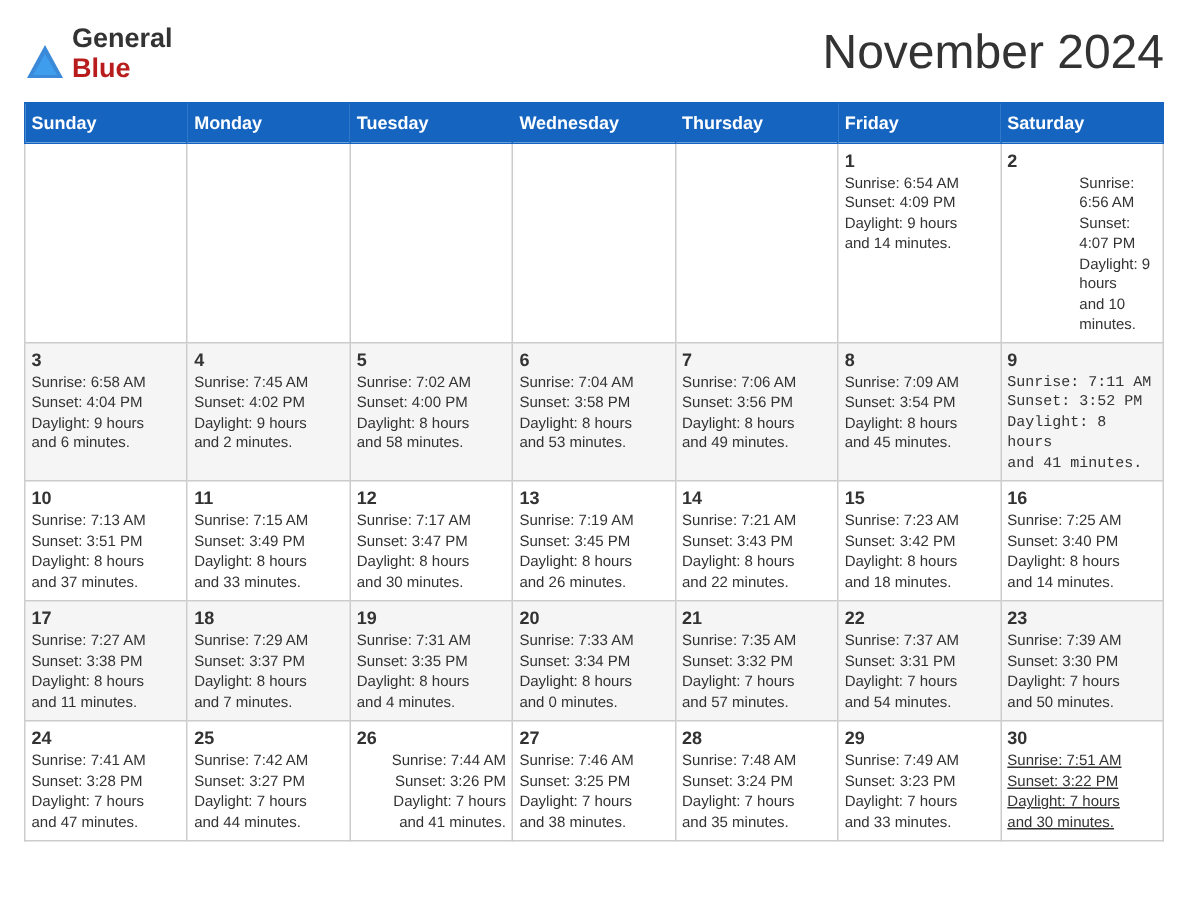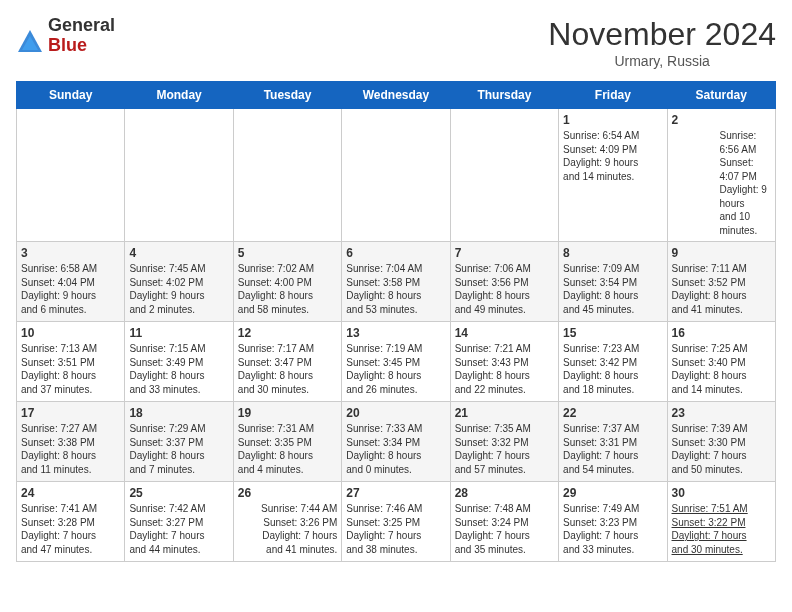--- a/index.html
+++ b/index.html
@@ -34,21 +34,21 @@
       font-size: 18px;
       font-weight: bold;
       color: #b91c1c;
     }
     .logo-icon {
       width: 28px;
       height: 28px;
       margin-right: 4px;
     }
     .title-block {
-      text-align: center;
+      text-align: right;
     }
     .month-title {
       font-size: 32px;
       font-weight: normal;
       color: #333;
     }
     .location {
       font-size: 14px;
       color: #555;
     }
@@ -56,21 +56,21 @@
       width: 100%;
       border-collapse: collapse;
       table-layout: fixed;
     }
     thead tr th {
       background-color: #1565c0;
       color: #fff;
       padding: 6px 4px;
       font-size: 12px;
       font-weight: bold;
-      text-align: center;
+      text-align: left;
       border: 1px solid #1565c0;
     }
     tbody tr td {
       border: 1px solid #ccc;
       vertical-align: top;
       padding: 4px;
       height: 80px;
       background: #fff;
       font-size: 10px;
       color: #333;
@@ -102,21 +102,20 @@
       <polygon points="14,2 26,24 2,24" fill="#1976d2" opacity="0.85"></polygon>
       <polygon points="14,8 22,22 6,22" fill="#42a5f5" opacity="0.7"></polygon>
     </svg>
     <div class="logo-text">
       <span class="logo-general">General</span>
       <span class="logo-blue">Blue</span>
     </div>
   </div>
   <div class="title-block">
     <div class="month-title">November 2024</div>
-    <div class="location">Urmary, Russia</div>
   </div>
 </div>
 
 <table>
   <thead>
     <tr>
     <th>Sunday</th>
         <th>Monday</th>
         <th>Tuesday</th>
         <th>Wednesday</th>
@@ -185,21 +184,21 @@
         </td>
         <td>
           <span class="day-number">8</span>
           <div class="day-info" style="white-space: pre-line;">Sunrise: 7:09 AM
 Sunset: 3:54 PM
 Daylight: 8 hours
 and 45 minutes.</div>
         </td>
         <td>
           <span class="day-number">9</span>
-          <div class="day-info" style="white-space: pre-line;">Sunrise: 7:11 AM
+          <div class="day-info" style="white-space: pre-line; font-family: Liberation Mono, monospace;">Sunrise: 7:11 AM
 Sunset: 3:52 PM
 Daylight: 8 hours
 and 41 minutes.</div>
         </td>
       </tr>
       <tr>
         <td>
           <span class="day-number">10</span>
           <div class="day-info" style="white-space: pre-line;">Sunrise: 7:13 AM
 Sunset: 3:51 PM

